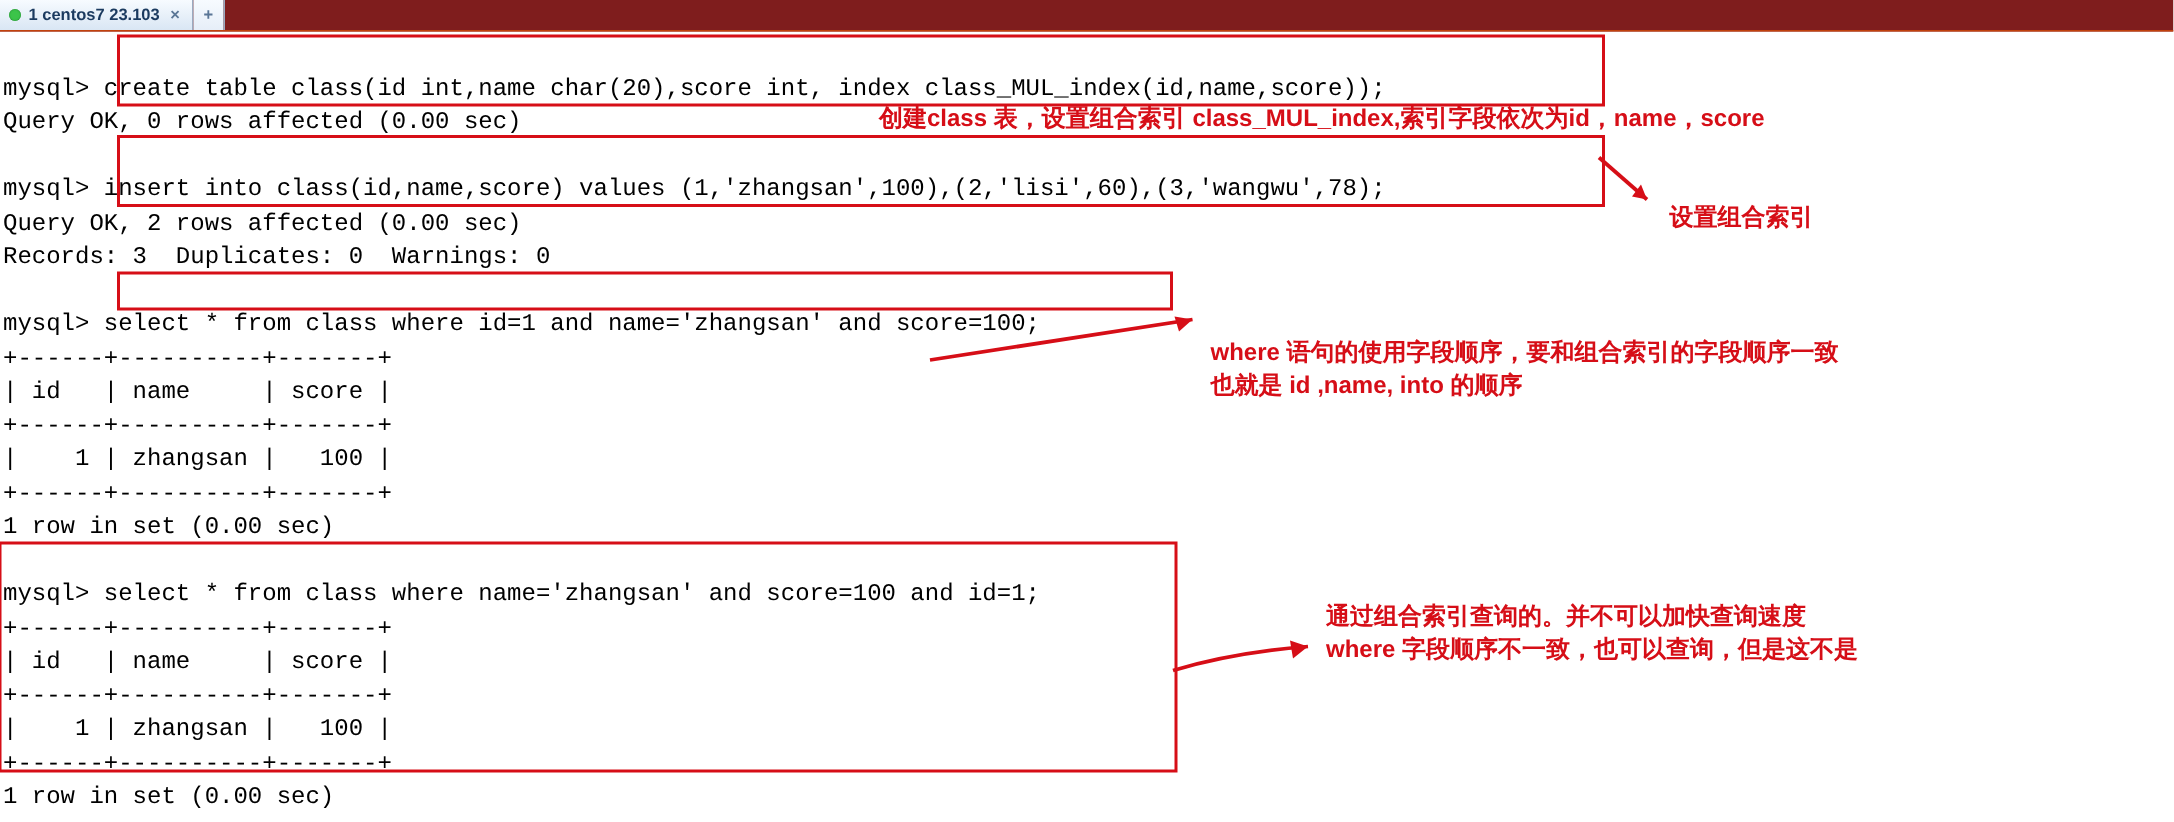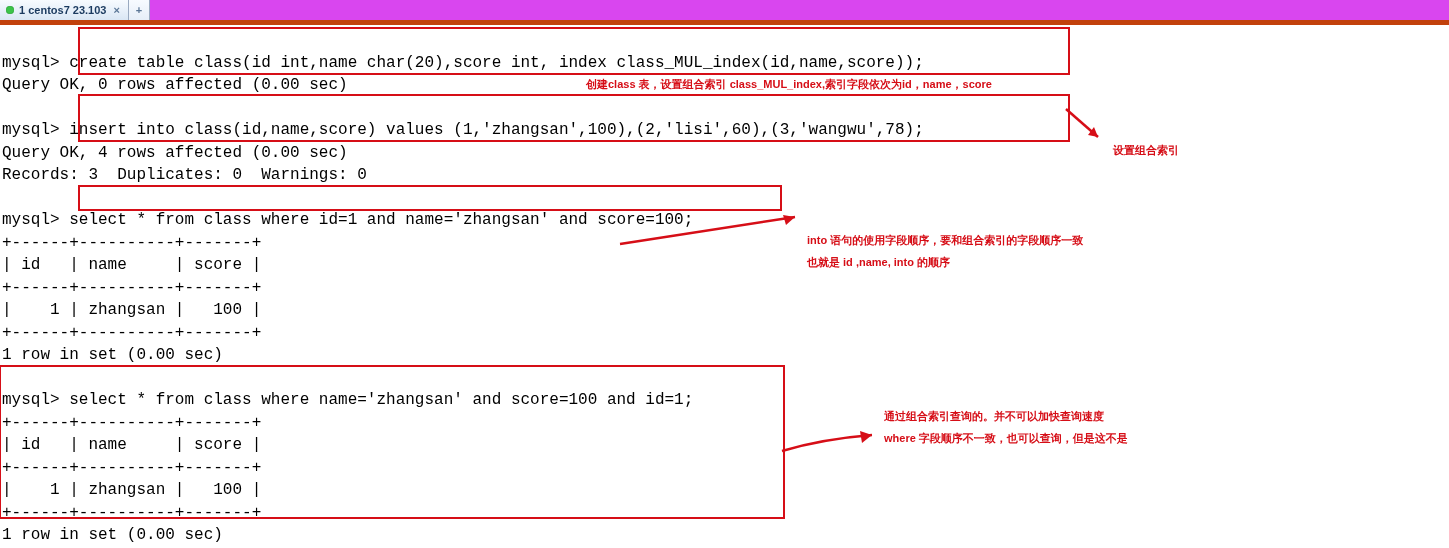--- a/index.html
+++ b/index.html
@@ -8,22 +8,22 @@
     width: 1449px;
     height: 548px;
     background: #ffffff;
     font-family: "Consolas", "Courier New", monospace;
     font-size: 16px;
     color: #000000;
     overflow: hidden;
   }
   .tab-bar {
     height: 20px;
-    background: #d946ef;
-    border-bottom: 5px solid #c2410c;
+    background: #7f1d1d;
+    border-bottom: 1px solid #c2410c;
     display: flex;
     align-items: stretch;
     font-family: Tahoma, Arial, sans-serif;
     font-size: 11px;
   }
   .tab {
     display: flex;
     align-items: center;
     padding: 0 6px;
     gap: 5px;
@@ -60,21 +60,21 @@
     padding: 4px 2px 0 2px;
     white-space: pre;
     line-height: 22.5px;
     letter-spacing: 0px;
   }
   .ann {
     position: absolute;
     font-family: Arial, "Microsoft YaHei", sans-serif;
     font-weight: bold;
     color: #d60e17;
-    font-size: 11px;
+    font-size: 16px;
     white-space: normal;
   }
   .box {
     position: absolute;
     border: 2px solid #d60e17;
     pointer-events: none;
   }
   .arrow-svg {
     position: absolute;
     overflow: visible;
@@ -101,21 +101,21 @@
   <div class="new-tab">
     <span>+</span>
   </div>
 </div>
 
 <div class="terminal">
 <span>mysql&gt; create table class(id int,name char(20),score int, index class_MUL_index(id,name,score));</span>
 <span>Query OK, 0 rows affected (0.00 sec)</span>
 <span></span>
 <span>mysql&gt; insert into class(id,name,score) values (1,'zhangsan',100),(2,'lisi',60),(3,'wangwu',78);</span>
-<span>Query OK, 4 rows affected (0.00 sec)</span>
+<span>Query OK, 2 rows affected (0.00 sec)</span>
 <span>Records: 3  Duplicates: 0  Warnings: 0</span>
 <span></span>
 <span>mysql&gt; select * from class where id=1 and name='zhangsan' and score=100;</span>
 <span>+------+----------+-------+</span>
 <span>| id   | name     | score |</span>
 <span>+------+----------+-------+</span>
 <span>|    1 | zhangsan |   100 |</span>
 <span>+------+----------+-------+</span>
 <span>1 row in set (0.00 sec)</span>
 <span></span>
@@ -134,21 +134,21 @@
   <div class="box" style="left:-1px; top:340px; width:782px; height:150px;"></div>
 
   
   <div class="ann" style="left:586px; top:48px;">
     <span>创建class 表，设置组合索引 class_MUL_index,索引字段依次为id，name，score</span>
   </div>
   <div class="ann" style="left:1113px; top:114px;">
     <span>设置组合索引</span>
   </div>
   <div class="ann" style="left:807px; top:204px; line-height:22px;">
-    <div>into 语句的使用字段顺序，要和组合索引的字段顺序一致</div>
+    <div>where 语句的使用字段顺序，要和组合索引的字段顺序一致</div>
     <div>也就是 id ,name, into 的顺序</div>
   </div>
   <div class="ann" style="left:884px; top:380px; line-height:22px;">
     <div>通过组合索引查询的。并不可以加快查询速度</div>
     <div>where 字段顺序不一致，也可以查询，但是这不是</div>
   </div>
 
   
   <svg class="arrow-svg" style="left:1066px; top:84px;" width="45" height="40">
     <line x1="0" y1="0" x2="32" y2="28"></line>

